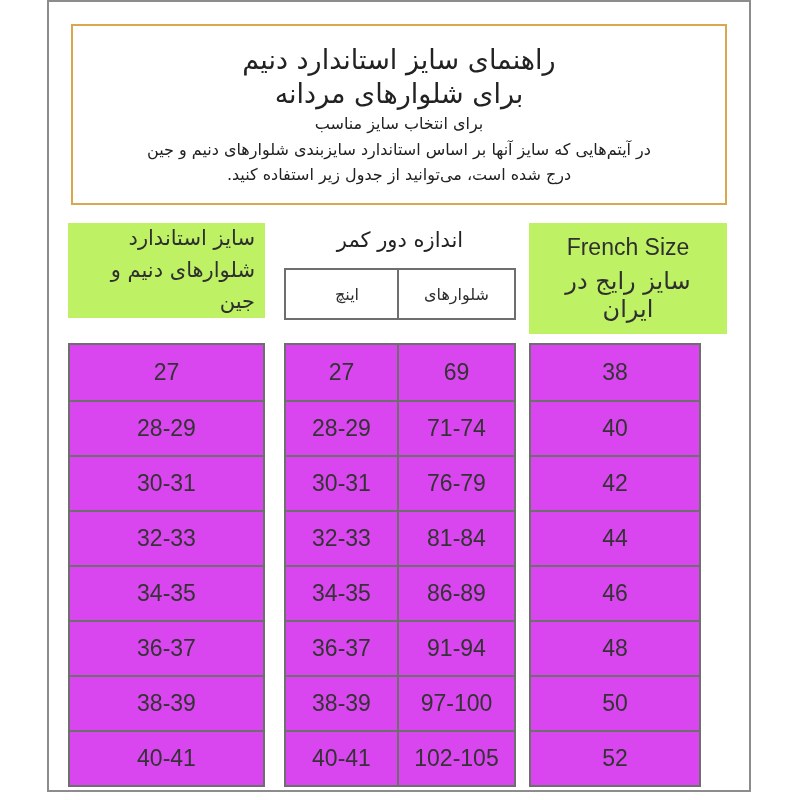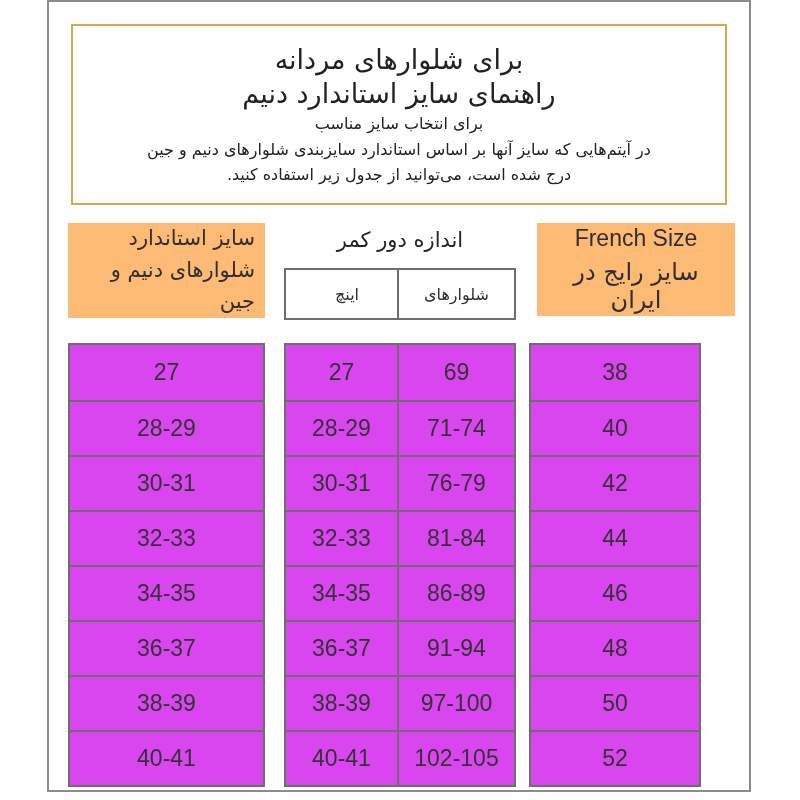--- a/index.html
+++ b/index.html
@@ -19,26 +19,26 @@
     left: 71px; top: 24px; width: 656px; height: 181px;
     border: 2px solid #d9a74e; background: #ffffff;
     display: flex; flex-direction: column; align-items: center; justify-content: center;
     text-align: center; direction: rtl;
   }
   .gold-box .title { font-size: 27px; line-height: 1.25; color: #222; }
   .gold-box .sub   { font-size: 16px; line-height: 1.45; color: #222; margin-top: 2px; }
 
   
   .tan-box {
-    background: #fdba74; color: #2f2f2f; direction: rtl;
+    background: #bef264; color: #2f2f2f; direction: rtl;
     display: flex; flex-direction: column; justify-content: center;
     padding: 12px 10px; text-align: right;
   }
   .tan-left  { left: 68px;  top: 223px; width: 197px; height: 95px; font-size: 21px; line-height: 1.5; }
-  .tan-right { left: 529px; top: 223px; width: 198px; height: 93px; text-align: center; margin-left: 8px; }
+  .tan-right { left: 529px; top: 223px; width: 198px; height: 111px; text-align: center; }
   .tan-right .latin { font-family: "Liberation Sans", sans-serif; font-size: 23px; direction: ltr; }
   .tan-right .fa    { font-size: 24px; margin-top: 6px; }
 
   
   .waist-title {
     left: 284px; top: 228px; width: 232px; height: 32px;
     font-size: 21px; text-align: center; direction: rtl; color: #222;
   }
   .waist-subbox {
     left: 284px; top: 268px; width: 232px; height: 52px;
@@ -65,22 +65,22 @@
     color: #333; direction: ltr; flex: 1;
   }
   .t-waist .dcell.inch { flex: none; width: 113px; border-right: 2px solid #6e6e6e; }
 </style>
 </head>
 <body>
 
 <div class="abs outer-frame"></div>
 
 <div class="abs gold-box">
+  <div class="title">راهنمای سایز استاندارد دنیم</div>
   <div class="title">برای شلوارهای مردانه</div>
-  <div class="title">راهنمای سایز استاندارد دنیم</div>
   <div class="sub">برای انتخاب سایز مناسب</div>
   <div class="sub">در آیتم‌هایی که سایز آنها بر اساس استاندارد سایزبندی شلوارهای دنیم و جین</div>
   <div class="sub">درج شده است، می‌توانید از جدول زیر استفاده کنید.</div>
 </div>
 
 <div class="abs tan-box tan-left">
   <div>سایز استاندارد</div>
   <div>شلوارهای دنیم و جین</div>
 </div>
 

